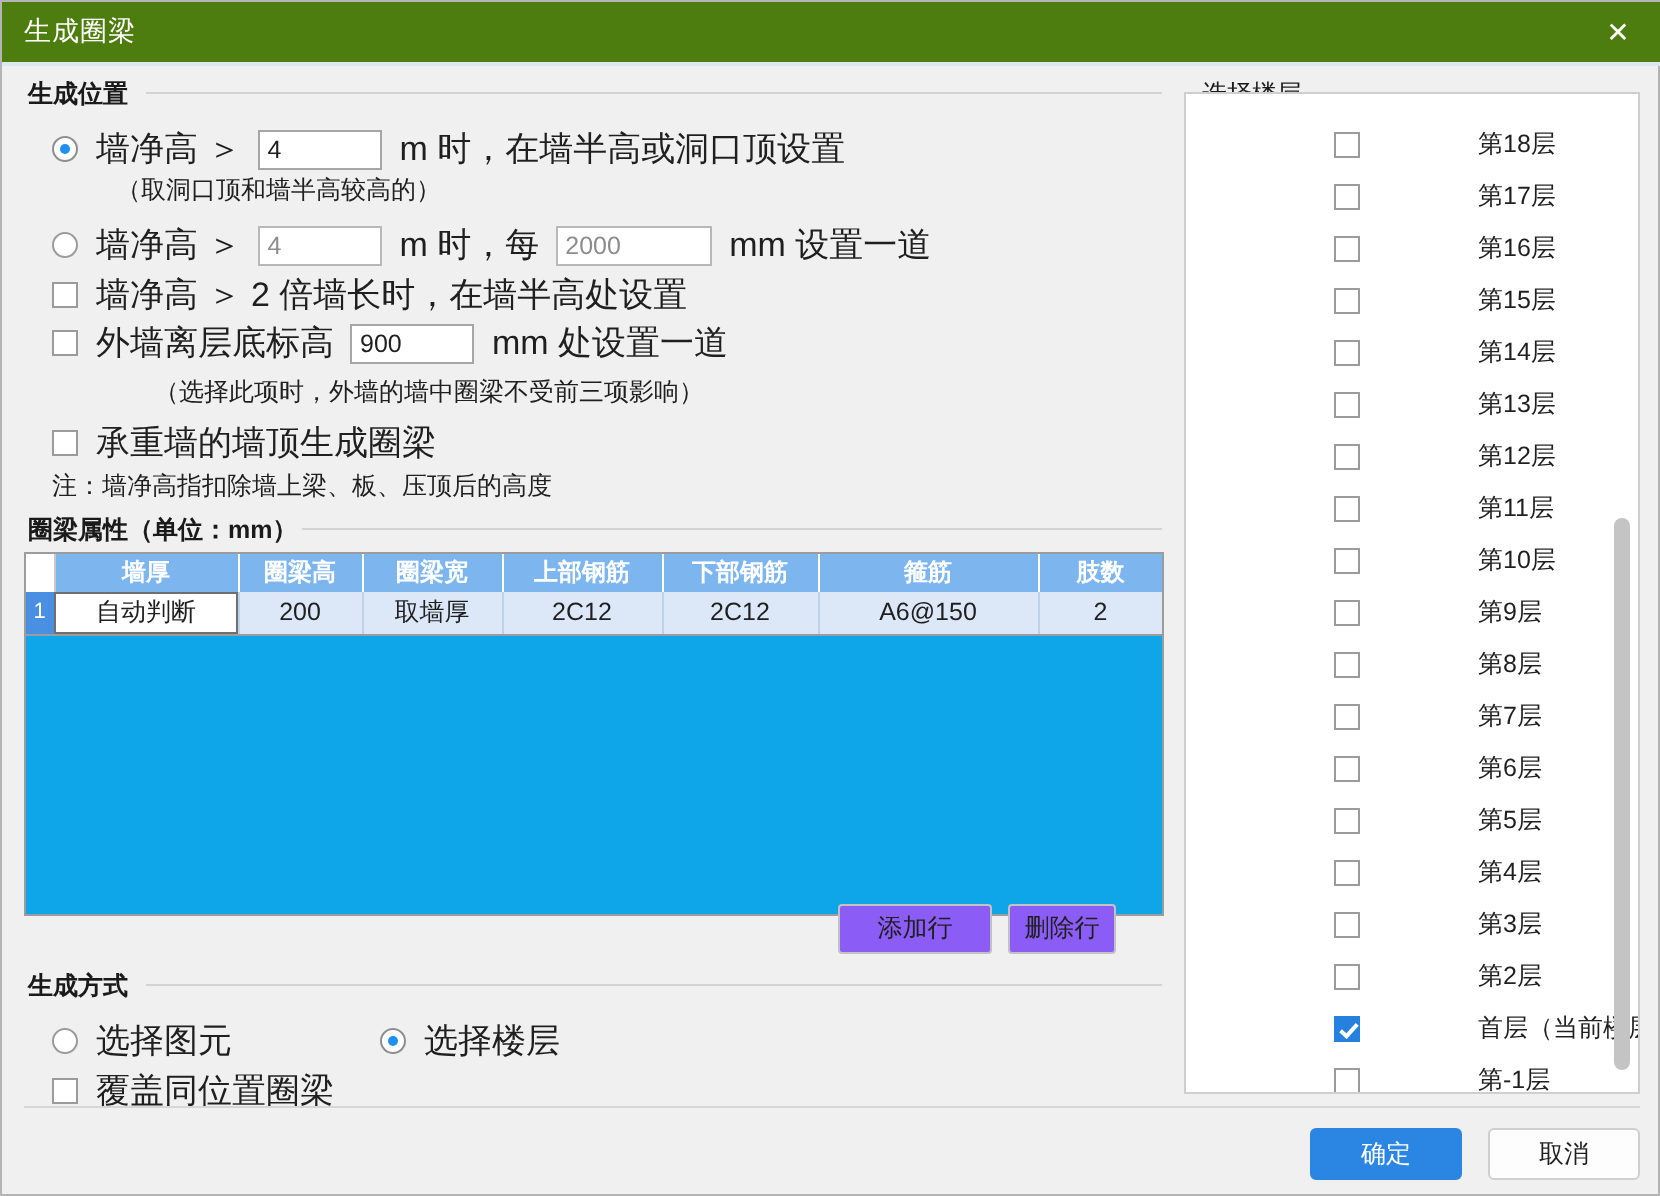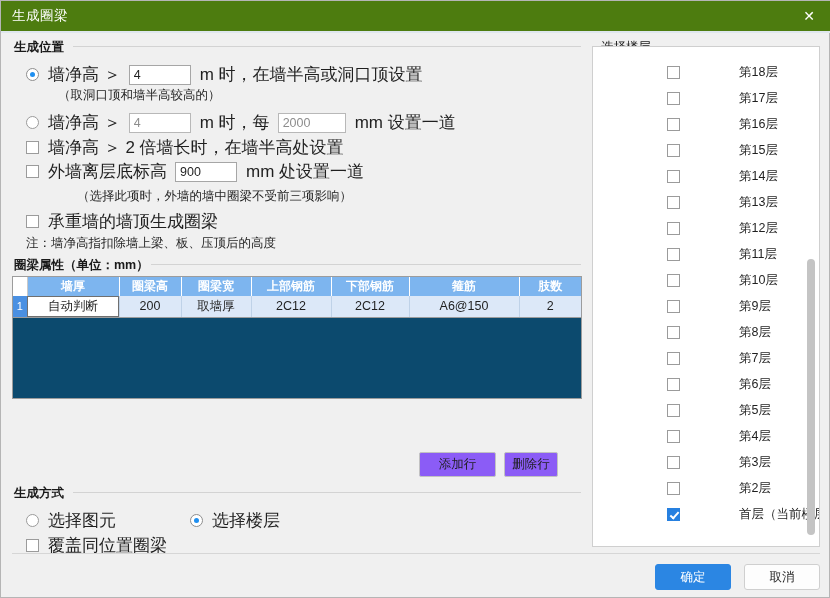--- a/index.html
+++ b/index.html
@@ -89,22 +89,22 @@
     font-size: 12.5px; padding: 0 4px;
     color: #1f1f1f;
     display: inline-block; overflow: hidden;
     white-space: nowrap;
   }
   .txtbox.disabled { color: #8d8d8d; border-color: #b8b8b8; }
 
   
   #table-frame {
     position: absolute;
-    left: 11px; top: 275px; width: 570px; height: 123px;
-    background: #0c4a6e;
+    left: 11px; top: 275px; width: 570px; height: 182px;
+    background: #0ea5e9;
     border: 1px solid #9c9c9c;
   }
   #grid { width: 100%; border-collapse: collapse; table-layout: fixed; }
   #grid th {
     background: #7db5ef;
     color: #ffffff;
     font-size: 12px; font-weight: bold;
     height: 19px;
     border-right: 1px solid #ffffff;
     text-align: center;
@@ -214,21 +214,21 @@
     <span class="txtbox" style="width:62px; margin-left:8px;">4</span>
     <span class="lbl" style="margin-left:9px;">m 时，在墙半高或洞口顶设置</span>
   </div>
   <div class="note" style="left:57px; top:86px;">（取洞口顶和墙半高较高的）</div>
 
   <div class="opt-row" style="left:25px; top:110px;">
     <span class="radio"></span>
     <span class="lbl" style="margin-left:9px;">墙净高 ＞</span>
     <span class="txtbox disabled" style="width:62px; margin-left:8px;">4</span>
     <span class="lbl" style="margin-left:9px;">m 时，每</span>
-    <span class="txtbox disabled" style="width:68px; margin-left:8px;">2000</span>
+    <span class="txtbox disabled" style="width:78px; margin-left:8px;">2000</span>
     <span class="lbl" style="margin-left:9px;">mm 设置一道</span>
   </div>
 
   <div class="opt-row" style="left:25px; top:135px;">
     <span class="cbox"></span>
     <span class="lbl" style="margin-left:9px;">墙净高 ＞ 2 倍墙长时，在墙半高处设置</span>
   </div>
 
   <div class="opt-row" style="left:25px; top:159px;">
     <span class="cbox"></span>
@@ -377,20 +377,24 @@
           <span class="fl-label">第3层</span>
         </div>
         <div class="floor-row">
           <span class="cbox"></span>
           <span class="fl-label">第2层</span>
         </div>
         <div class="floor-row">
           <span class="cbox checked"></span>
           <span class="fl-label">首层（当前楼层）</span>
         </div>
+        <div class="floor-row">
+          <span class="cbox"></span>
+          <span class="fl-label">第-1层</span>
+        </div>
       </div>
     <div id="floor-scrollbar">
       <div id="floor-thumb"></div>
     </div>
   </div>
 
   <div id="footer-sep"></div>
   <div id="ok-btn">确定</div>
   <div id="cancel-btn">取消</div>
 

